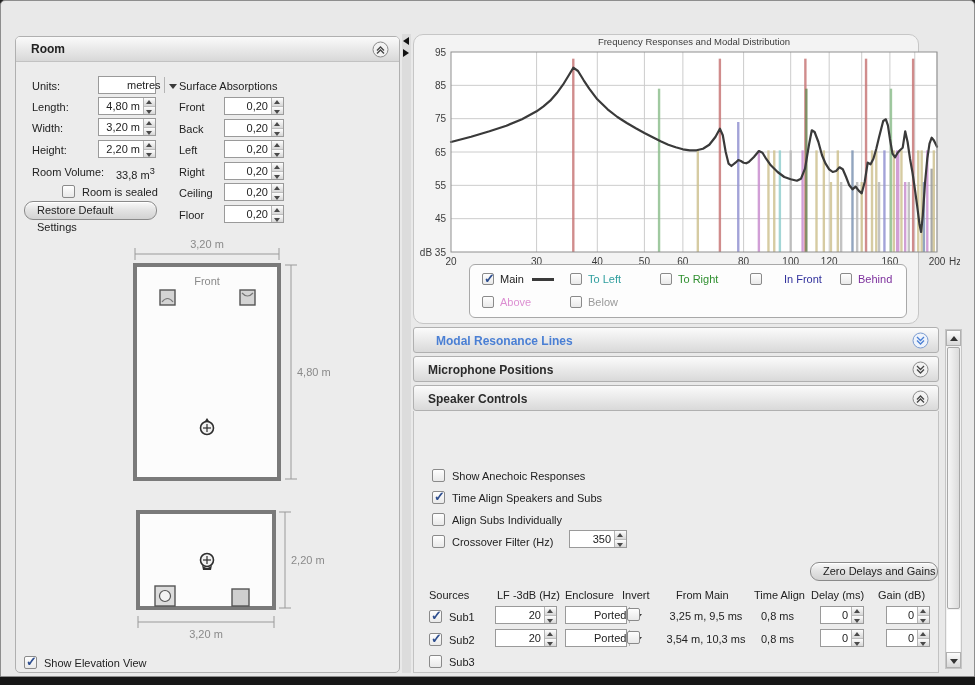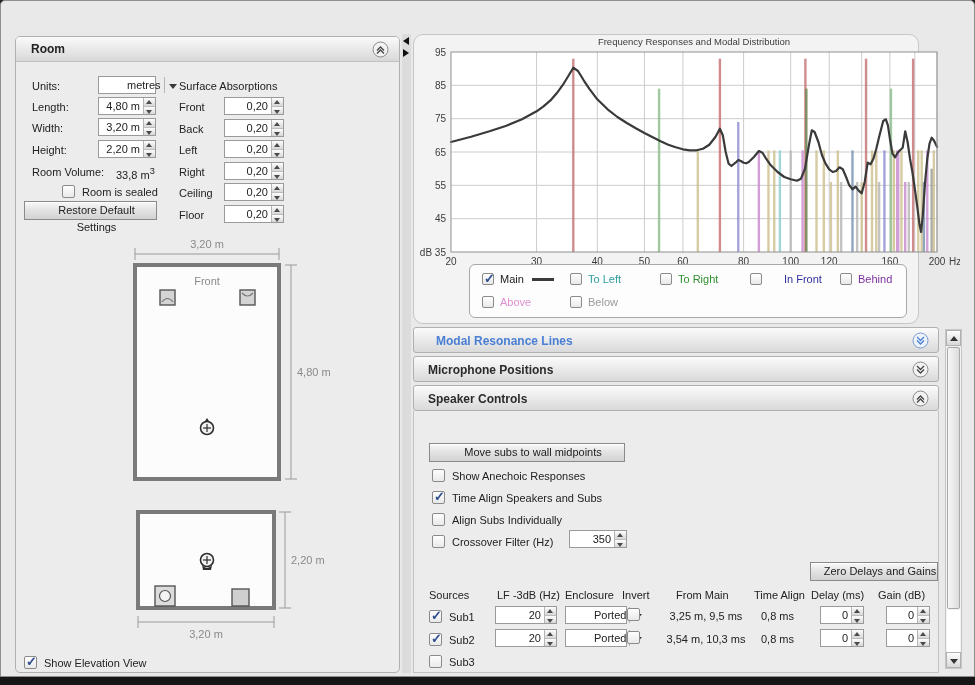--- a/index.html
+++ b/index.html
@@ -16,21 +16,21 @@
   .wbtn { width:29px; height:19px; border:1px solid #9a9a9a; border-top:none; background:linear-gradient(#fbfbfb,#dfdfdf 50%,#cfcfcf); position:relative; border-radius:0 0 3px 3px; margin-left:-1px; }
   .wbtn.close { width:35px; background:linear-gradient(#ec9077,#d9542f 45%,#c03d1a); }
   .wbtn.minimize::after { content:""; position:absolute; left:9px; bottom:5px; width:10px; height:3px; background:#444; }
   .wbtn.maximize::after { content:""; position:absolute; left:9px; top:5px; width:9px; height:8px; border:2px solid #444; }
   .wbtn.close::before, .wbtn.close::after { content:""; position:absolute; left:16px; top:4px; width:2.5px; height:11px; background:#fff; border-radius:1px; }
   .wbtn.close::before { transform:rotate(45deg); } .wbtn.close::after { transform:rotate(-45deg); }
 
   
   .cb { display:inline-block; width:13px; height:13px; background:linear-gradient(#fefefe,#e9e9e9); border:1px solid #8a8a8a; border-radius:2px; position:relative; vertical-align:middle; flex:none; }
   .cb.on::after { content:"\2713"; position:absolute; left:1px; top:-3px; font-size:13px; font-weight:bold; color:#2f4f8f; }
-  .btn { background:linear-gradient(#f9f9f9,#e4e4e4 45%,#d2d2d2); border:1px solid #8a8a8a; border-radius:0; font-size:11px; color:#222; text-align:center; position:absolute; line-height:17px; box-shadow:inset 0 1px 0 #fff;padding-left:12px; }
+  .btn { background:linear-gradient(#f9f9f9,#e4e4e4 45%,#d2d2d2); border:1px solid #8a8a8a; border-radius:9px; font-size:11px; color:#222; text-align:left; position:absolute; line-height:17px; box-shadow:inset 0 1px 0 #fff;padding-left:12px; }
   .spin { position:absolute; display:flex; height:18px; background:#fff; border:1px solid #9a9a9a; }
   .spin-val { flex:1; text-align:right; padding:2px 3px 0 2px; font-size:11px; overflow:hidden; white-space:nowrap; }
   .spin-btns { display:flex; flex-direction:column; width:12px; border-left:1px solid #b5b5b5; }
   .sb { flex:1; background:linear-gradient(#fdfdfd,#d7d7d7); position:relative; }
   .sb.up { border-bottom:1px solid #bdbdbd; }
   .sb.up::after { content:""; position:absolute; left:2px; top:2px; border:3px solid transparent; border-bottom:4px solid #4a4a4a; border-top:none; }
   .sb.down::after { content:""; position:absolute; left:2px; top:3px; border:3px solid transparent; border-top:4px solid #4a4a4a; border-bottom:none; }
   .combo { position:absolute; display:flex; height:18px; background:#fff; border:1px solid #9a9a9a;padding-left:24px; }
   .combo-val { flex:1; padding:2px 3px 0 4px; font-size:11px; white-space:nowrap; }
   .combo-btn { width:16px; background:linear-gradient(#fdfdfd,#d7d7d7); border-left:1px solid #b5b5b5; position:relative; }
@@ -384,21 +384,20 @@
   </div>
   <div class="sec-bar" style="top:384px">
     <span class="sec-title">Speaker Controls</span>
     <svg class="chev-btn" style="right:9px;top:4px" viewBox="0 0 17 17">
       <circle cx="8.5" cy="8.5" r="7.5" fill="#f2f2f2" stroke="#8a8a8a"></circle>
       <path d="M5 9.5 L8.5 6 L12 9.5 M5 12.5 L8.5 9 L12 12.5" fill="none" stroke="#444" stroke-width="1.3"></path>
     </svg>
   </div>
 
   <div class="speaker-content">
-    <div class="btn" style="left:15px;top:32px;width:196px;height:19px">Move subs to wall midpoints</div>
 
     <span class="chkrow" style="left:18px;top:57px">
       <span class="cb"></span>
       <span>Show Anechoic Responses</span>
     </span>
     <span class="chkrow" style="left:18px;top:79px">
       <span class="cb on"></span>
       <span>Time Align Speakers and Subs</span>
     </span>
     <span class="chkrow" style="left:18px;top:101px">

